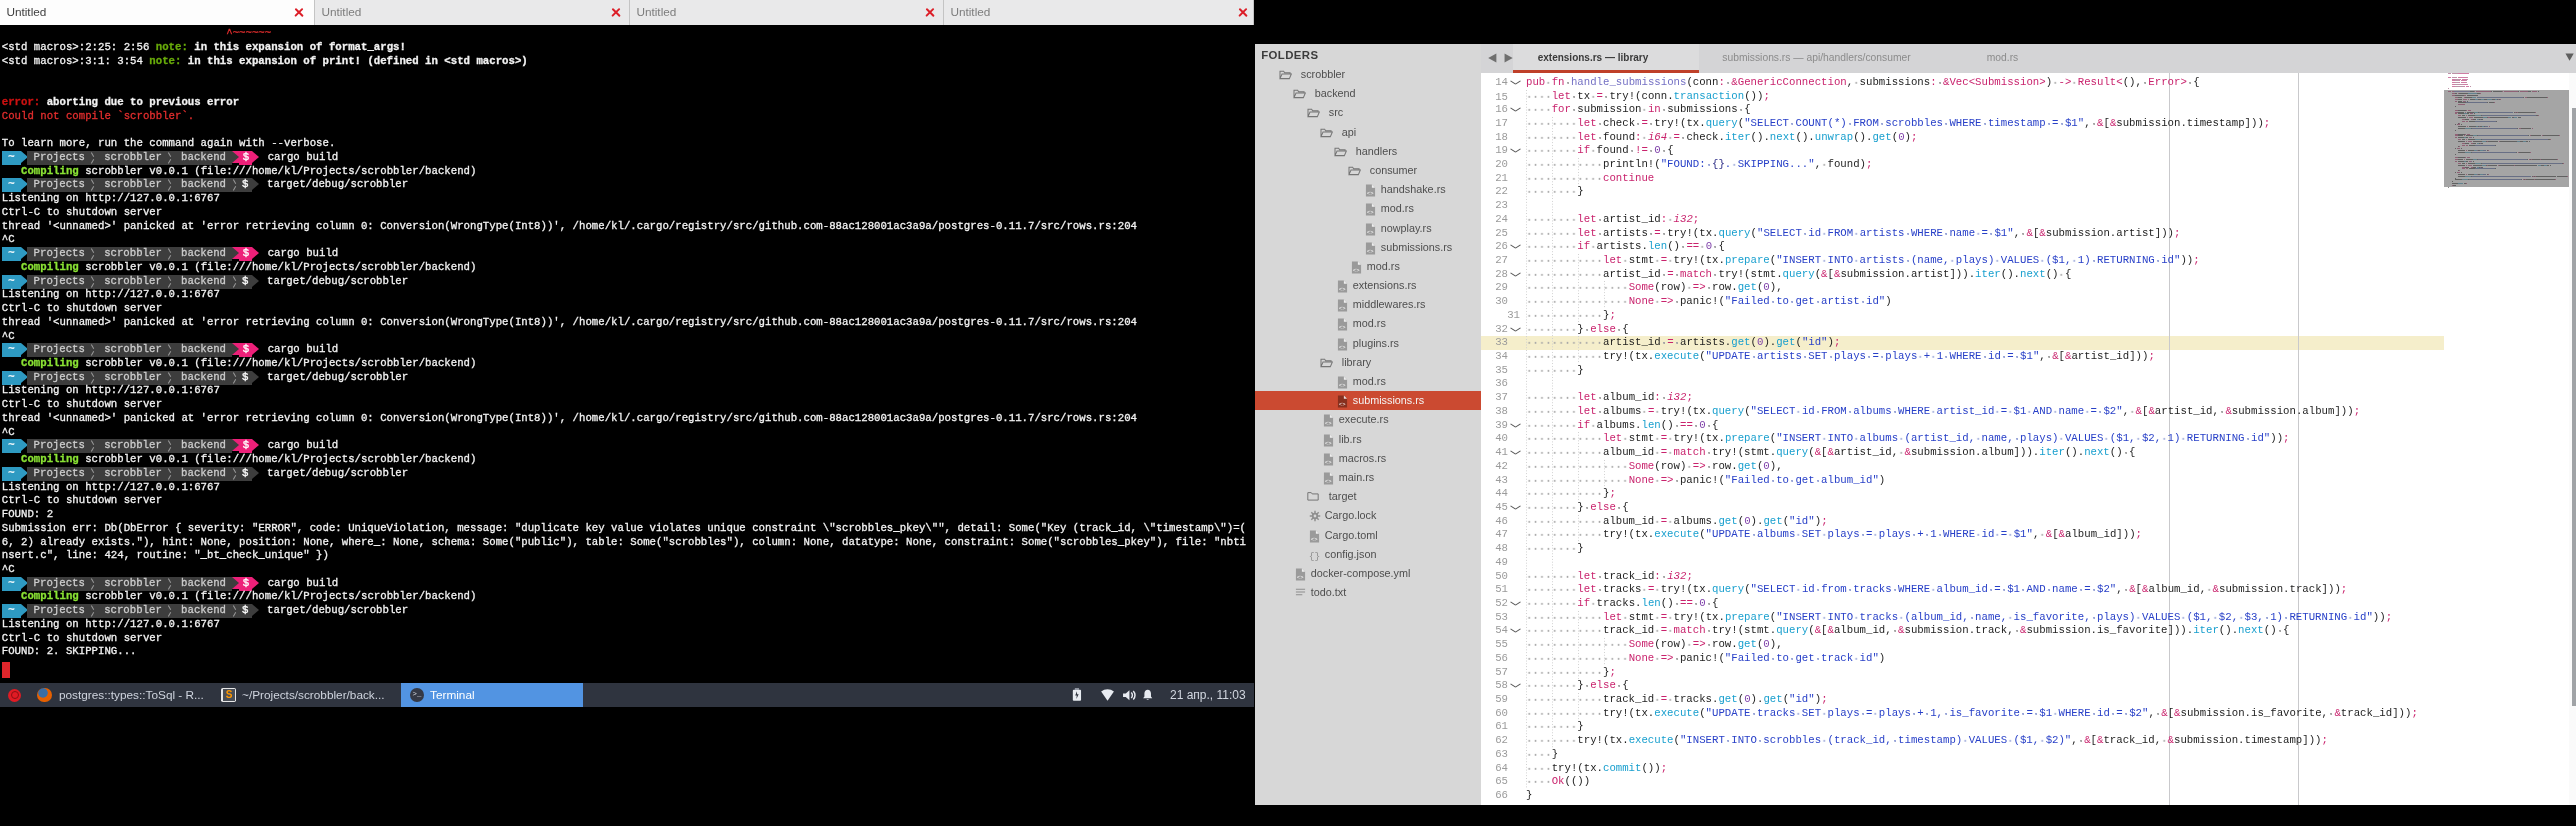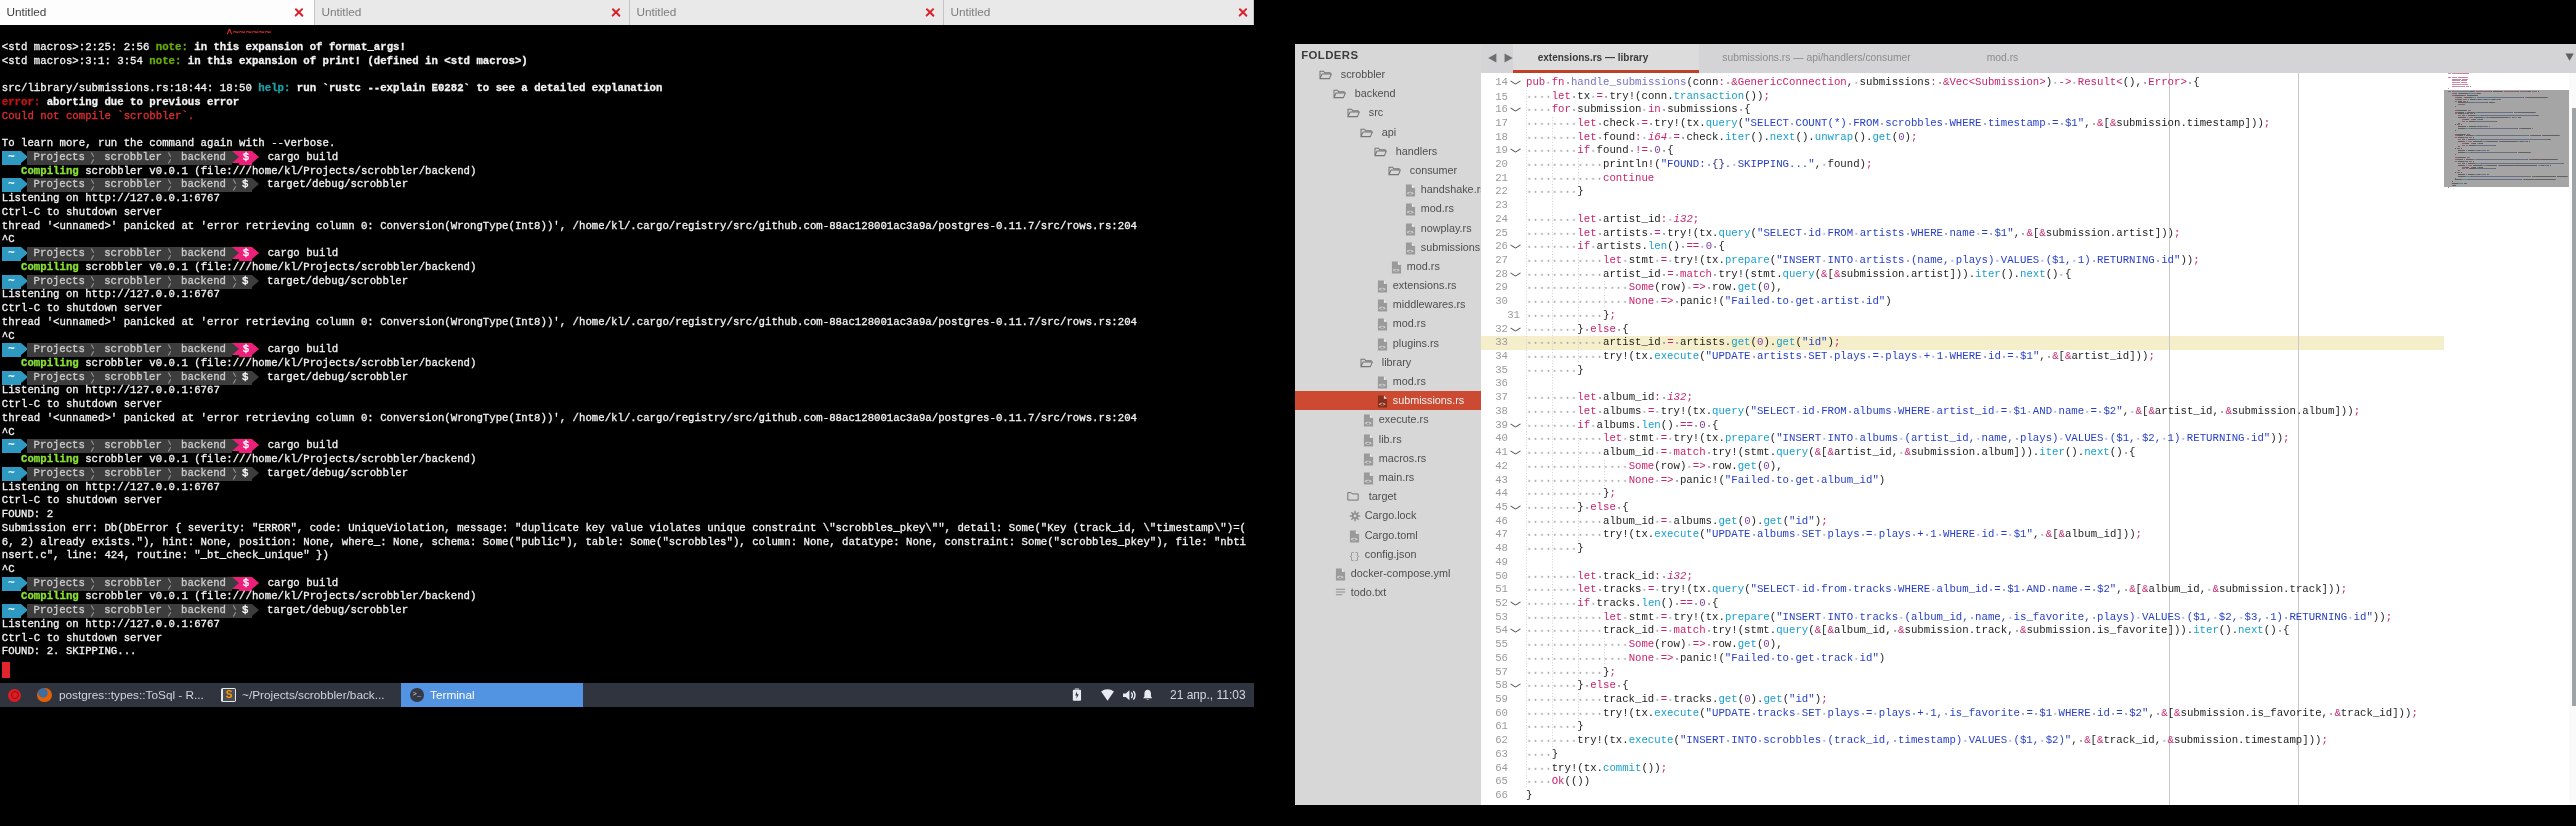--- a/index.html
+++ b/index.html
@@ -31,21 +31,21 @@
   .psep:before { top:1.2px; transform:rotate(-29deg); }
   .psep:after  { top:7.5px; transform:rotate(29deg); }
   
   #tbar { position:absolute; left:0; top:683px; width:1254px; height:24px; background:#2f343f; color:#cfd4de; font-size:11.8px; }
   .tbtn { position:absolute; top:0; height:24px; line-height:24px; }
   
   #subl { position:absolute; left:1253px; top:0; width:1323px; height:826px; }
   #stitle { position:absolute; left:1.4px; top:0; width:1322px; height:22px; background:#e9eaed; }
   #smenu { position:absolute; left:1.4px; top:22px; width:1322px; height:22px; background:#e9eaed; }
   .mi { position:absolute; top:0; height:22px; line-height:21px; color:#55606e; font-size:11.2px; }
-  #sside { position:absolute; left:1.8px; top:44px; width:244px; height:761px; background:#d7d7d7;margin-left:40px; }
+  #sside { position:absolute; left:1.8px; top:44px; width:244px; height:761px; background:#d7d7d7; }
   .srow { position:absolute; left:0; width:228px; height:19px; color:#4e4e4e; font-size:10.8px; }
   .srow .nm { position:absolute; top:2.5px; }
   .fico { position:absolute; top:3.7px; }
   #stabs { position:absolute; left:228px; top:44px; width:1096px; height:29px; background:#d4d4d6; }
   #sedit { position:absolute; left:228px; top:73px; width:1096px; height:732px; background:#fff; overflow:hidden; }
   .cl { position:absolute; left:45px; white-space:pre; font-family:"Liberation Mono", monospace; font-size:10.7px;
         line-height:13.7px; height:13.7px; color:#1d1d1d; }
   .ln { position:absolute; width:27px; text-align:right; font-family:"Liberation Mono", monospace; font-size:10.7px;
         line-height:13.7px; color:#9b9b9b; }
   .fold { position:absolute; left:29px; width:9.2px; height:13.7px; }
@@ -66,21 +66,20 @@
         background-size:0.9px 2.8px; background-repeat:repeat-y; }
   #sstatus { position:absolute; left:1.8px; top:805px; width:1322px; height:21.6px; background:#d5d5d6; color:#4c4c4c; font-size:10.8px; }
   .mseg { position:absolute; height:1px; }
 </style></head>
 <body>
 
 <div id="term">
 <div class="trow" style="top:27px">                                   <span class="rd">^~~~~~~</span></div>
 <div class="trow" style="top:41px">&lt;std macros&gt;:2:25: 2:56 <span class="gn">note: </span><span class="b">in this expansion of format_args!</span></div>
 <div class="trow" style="top:55px">&lt;std macros&gt;:3:1: 3:54 <span class="gn">note: </span><span class="b">in this expansion of print! (defined in &lt;std macros&gt;)</span></div>
-<div class="trow" style="top:82px">src/library/submissions.rs:18:44: 18:50 <span class="cyn">help: </span><span class="b">run `rustc --explain E0282` to see a detailed explanation</span></div>
 <div class="trow" style="top:96px"><span class="rdb">error: </span><span class="b">aborting due to previous error</span></div>
 <div class="trow" style="top:110px"><span class="rd">Could not compile `scrobbler`.</span></div>
 <div class="trow" style="top:123px"></div>
 <div class="trow" style="top:137px">To learn more, run the command again with --verbose.</div>
 <div class="trow" style="top:151px"><span class="pseg" style="background:#2e9ac2;width:19px;color:#fff;text-align:center">&nbsp;~&nbsp;</span><span class="parr" style="border-left-color:#2e9ac2"></span><span class="pseg" style="background:#3d3d3d;color:#cccccc;margin-left:-0.6px;padding-left:6.4px">Projects&nbsp;</span><span class="psep" style="background:#3d3d3d"></span><span class="pseg" style="background:#3d3d3d;color:#cccccc">&nbsp;scrobbler&nbsp;</span><span class="psep" style="background:#3d3d3d"></span><span class="pseg" style="background:#3d3d3d;color:#cccccc">&nbsp;backend&nbsp;</span><span class="parr" style="border-left-color:#3d3d3d;background:#ed2079"></span><span class="pseg" style="background:#ed2079;color:#fff;width:13px;text-align:center">$</span><span class="parr" style="border-left-color:#ed2079"></span><span style="display:inline-block;width:8.3px"></span>cargo build</div>
 <div class="trow" style="top:165px">   <span class="cg">Compiling</span> scrobbler v0.0.1 (file:///home/kl/Projects/scrobbler/backend)</div>
 <div class="trow" style="top:178px"><span class="pseg" style="background:#2e9ac2;width:19px;color:#fff;text-align:center">&nbsp;~&nbsp;</span><span class="parr" style="border-left-color:#2e9ac2"></span><span class="pseg" style="background:#3d3d3d;color:#cccccc;margin-left:-0.6px;padding-left:6.4px">Projects&nbsp;</span><span class="psep" style="background:#3d3d3d"></span><span class="pseg" style="background:#3d3d3d;color:#cccccc">&nbsp;scrobbler&nbsp;</span><span class="psep" style="background:#3d3d3d"></span><span class="pseg" style="background:#3d3d3d;color:#cccccc">&nbsp;backend&nbsp;</span><span class="psep" style="background:#3d3d3d"></span><span class="pseg" style="background:#3d3d3d;color:#fff;width:13px;text-align:center">$</span><span class="parr" style="border-left-color:#3d3d3d"></span><span style="display:inline-block;width:8.3px"></span>target/debug/scrobbler</div>
 <div class="trow" style="top:192px">Listening on http://127.0.0.1:6767</div>
 <div class="trow" style="top:206px">Ctrl-C to shutdown server</div>
 <div class="trow" style="top:220px">thread '&lt;unnamed&gt;' panicked at 'error retrieving column 0: Conversion(WrongType(Int8))', /home/kl/.cargo/registry/src/github.com-88ac128001ac3a9a/postgres-0.11.7/src/rows.rs:204</div>

